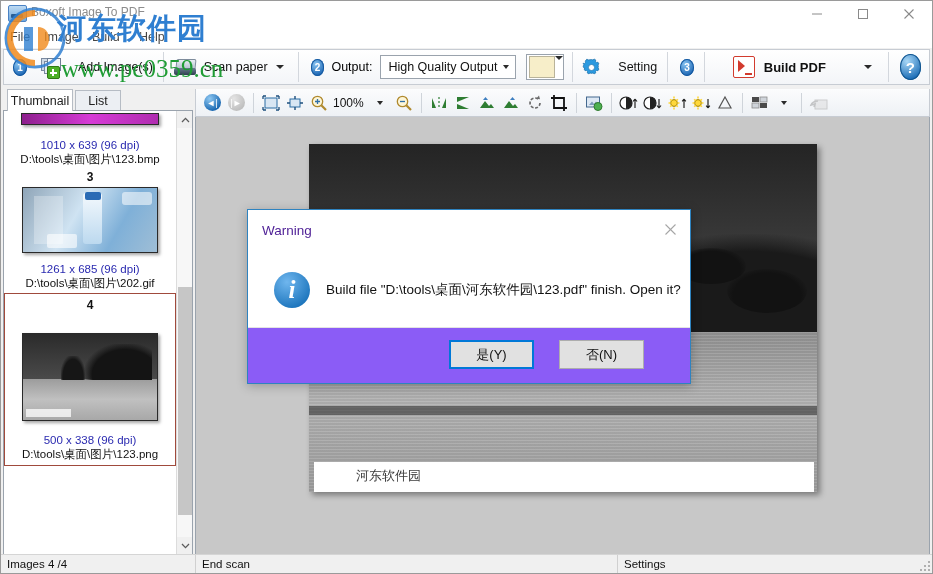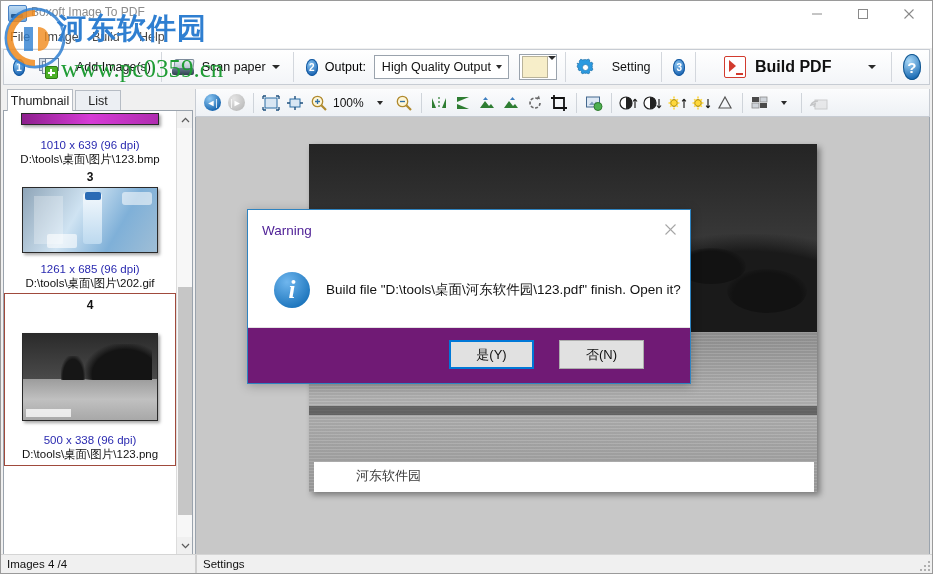--- a/index.html
+++ b/index.html
@@ -245,21 +245,21 @@
     background:radial-gradient(circle at 36% 28%,#6fb6ee,#1a73bb 80%);
     color:#fff;font-family:"Liberation Serif","DejaVu Serif",serif;
     font-size:25px;font-style:italic;font-weight:bold;
     display:flex;align-items:center;justify-content:center;
   }
   .dlg-msg{
     margin-left:16px;font-size:13.5px;color:#111;white-space:nowrap;
   }
   .dlg-footer{
     position:absolute;left:0;bottom:0;width:442px;height:55px;
-    background:#701a75;border-top:1px solid #e3e3e3;
+    background:#8b5cf6;border-top:1px solid #e3e3e3;
   }
   .dlg-btn{
     position:absolute;top:12px;width:85px;height:29px;
     background:#e1e1e1;border:1px solid #adadad;box-sizing:border-box;
     display:flex;align-items:center;justify-content:center;
     font-size:13px;color:#111;
   }
   .dlg-btn.focus{border:2px solid #0078d7;}
   #dlg-yes{right:156px;}
   #dlg-no{right:46px;}
@@ -381,21 +381,21 @@
     </div>
 
     <div class="tb-sep"></div>
 
     <div class="numbadge">3</div>
 
     <div class="tb-sep"></div>
 
     <div class="tbbtn" style="margin-left:18px;">
       <span class="ic ic-pdf"></span>
-      <span class="lbl" style="font-weight:bold;font-size:16px;margin-left:9px;">Build PDF</span>
+      <span class="lbl" style="font-weight:bold;font-size:13px;margin-left:9px;">Build PDF</span>
     </div>
     <div class="t2btn" style="margin-left:26px;">
       <span class="caret"></span>
     </div>
 
     <div class="tb-sep" style="margin-left:10px;"></div>
 
     <div class="helpbtn" style="margin-left:8px;">?</div>
   </div>
 
@@ -643,20 +643,21 @@
     </div>
     <div class="dlg-footer">
       <div class="dlg-btn focus" id="dlg-yes">是(Y)</div>
       <div class="dlg-btn" id="dlg-no">否(N)</div>
     </div>
   </div>
 
   <div class="statusbar">
     <div class="st-cell" style="width:194px;">Images 4 /4</div>
     <div class="st-div"></div>
+    <div class="st-cell" style="width:421px;">End scan</div>
     <div class="st-div"></div>
     <div class="st-cell" style="flex:1;">Settings</div>
     <div class="grip">
       <i style="right:0;bottom:0;"></i>
         <i style="right:4px;bottom:0;"></i>
         <i style="right:8px;bottom:0;"></i>
       <i style="right:0;bottom:4px;"></i>
         <i style="right:4px;bottom:4px;"></i>
       <i style="right:0;bottom:8px;"></i>
     </div>

